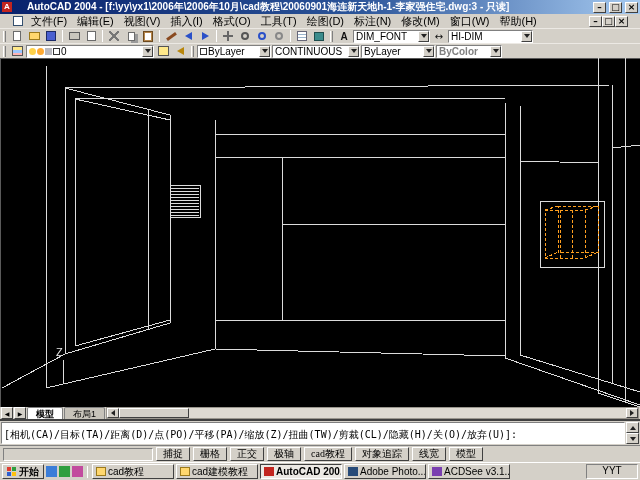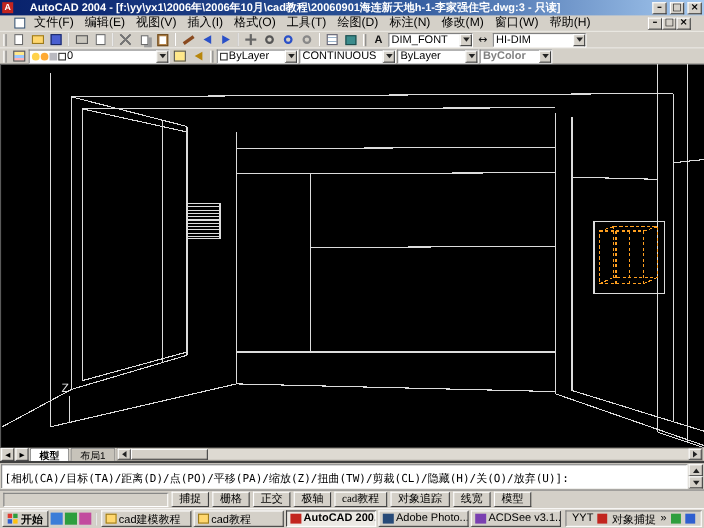--- a/index.html
+++ b/index.html
@@ -3,21 +3,21 @@
 <meta charset="utf-8">
 <style>
   * { box-sizing: border-box; margin: 0; padding: 0; }
   html,body { background:#000; }
   .app{
     width:640px;height:480px;position:relative;overflow:hidden;
     background:#d4d0c8;color:#000;
     font-family:"Liberation Sans",sans-serif;font-size:11px;
   }
   .raised{border:1px solid;border-color:#fff #404040 #404040 #fff;background:#d4d0c8;}
-  .sunken{border:1px solid;border-color:#808080 #fff #fff #808080;background:#d4d0c8;}
+  .sunken{border:1px solid;border-color:#808080 #fff #fff #808080;background:#d4d0c8;flex-direction:column;}
 
   
   .titlebar{height:14px;display:flex;align-items:center;gap:3px;padding:0 2px;
     background:linear-gradient(90deg,#08216b 0%,#2a5398 55%,#a6caf0 100%);}
   .appico{width:10px;height:10px;background:#c2251f;flex:none;
     color:#fff;font:bold 8px/10px "Liberation Sans",sans-serif;text-align:center;}
   .appico::after{content:"A";}
   .titlebar .title{flex:1;color:#fff;font-weight:bold;font-size:10px;white-space:nowrap;overflow:hidden;margin-left:12px;}
   .wbtn{width:13px;height:11px;flex:none;display:flex;align-items:center;justify-content:center;
     font:bold 9px/1 "DejaVu Sans",sans-serif;color:#000;}
@@ -393,25 +393,25 @@
       <span>开始</span>
     </span>
     <span class="ql">
       <span class="qlico" style="background:#3b7dd8"></span>
       <span class="qlico" style="background:#2e9e3e"></span>
       <span class="qlico" style="background:#c24b9e"></span>
     </span>
     <span class="sep"></span>
     <span class="task raised">
       <span class="tico folder"></span>
-      <span>cad建模教程</span>
+      <span>cad教程</span>
     </span>
     <span class="task raised">
       <span class="tico folder"></span>
-      <span>cad教程</span>
+      <span>cad建模教程</span>
     </span>
     <span class="task raised active">
       <span class="tico acad"></span>
       <span>AutoCAD 200...</span>
     </span>
     <span class="task raised">
       <span class="tico ps"></span>
       <span>Adobe Photo...</span>
     </span>
     <span class="task raised">

